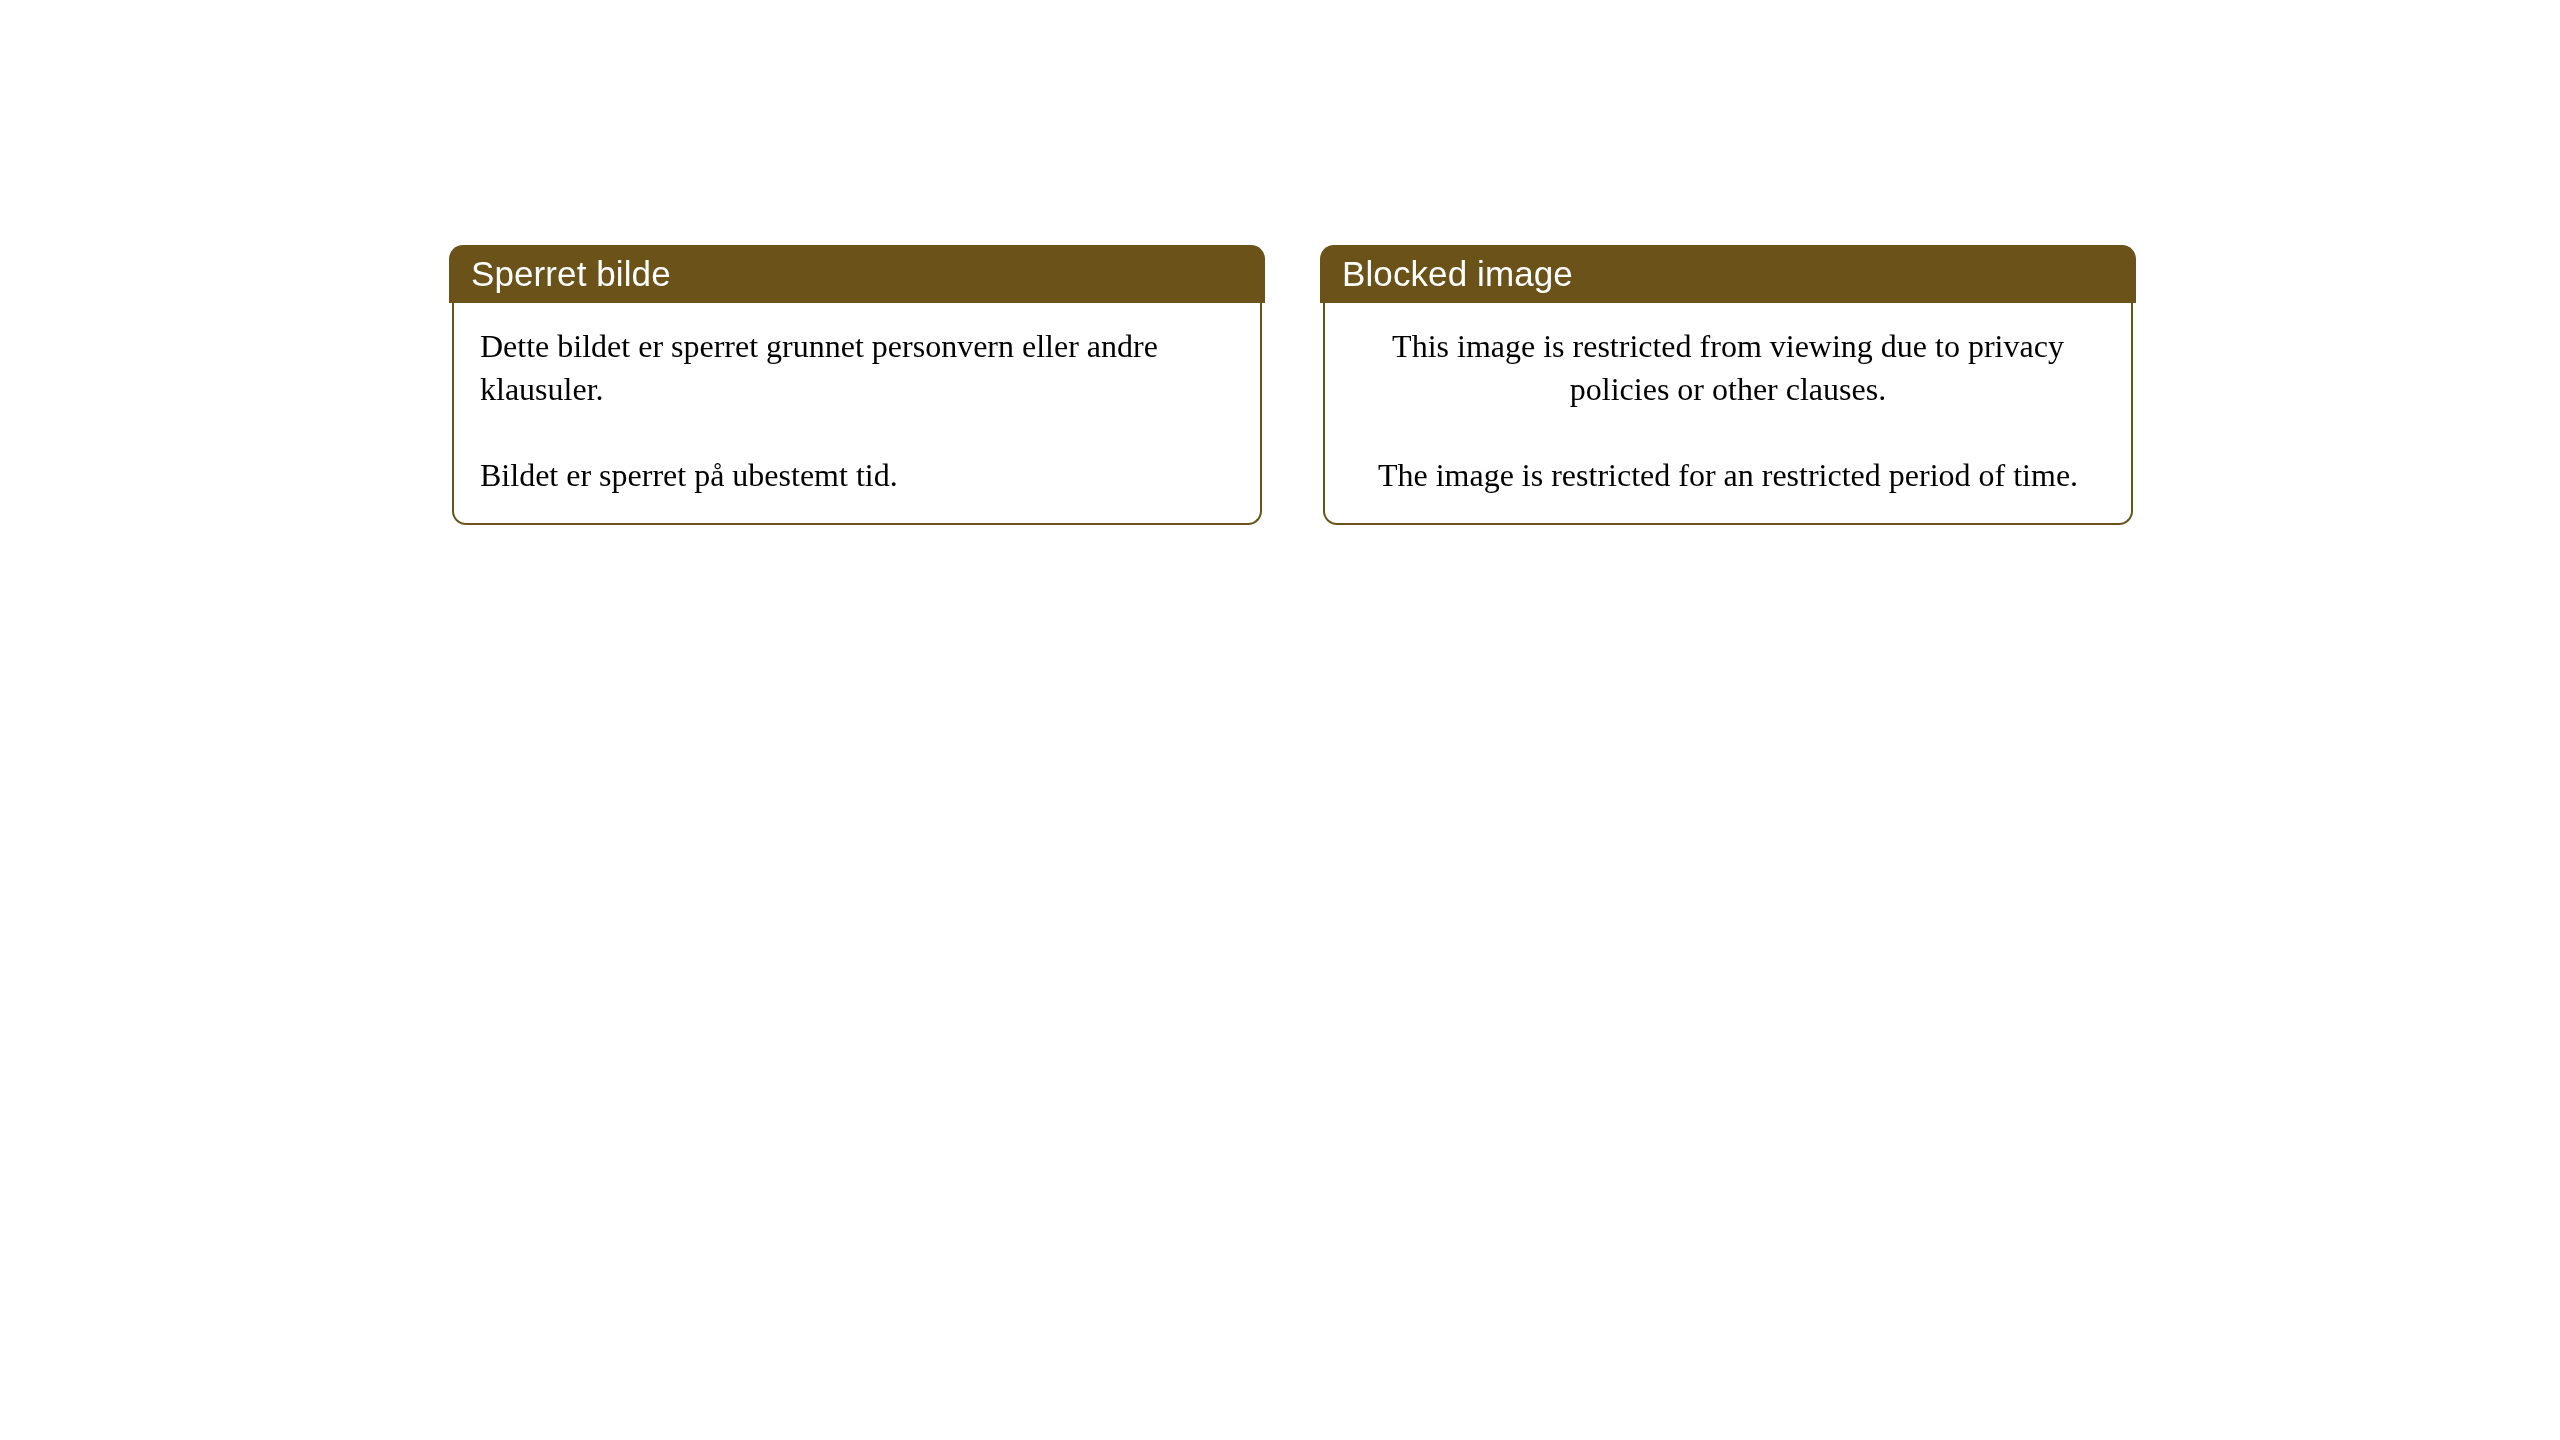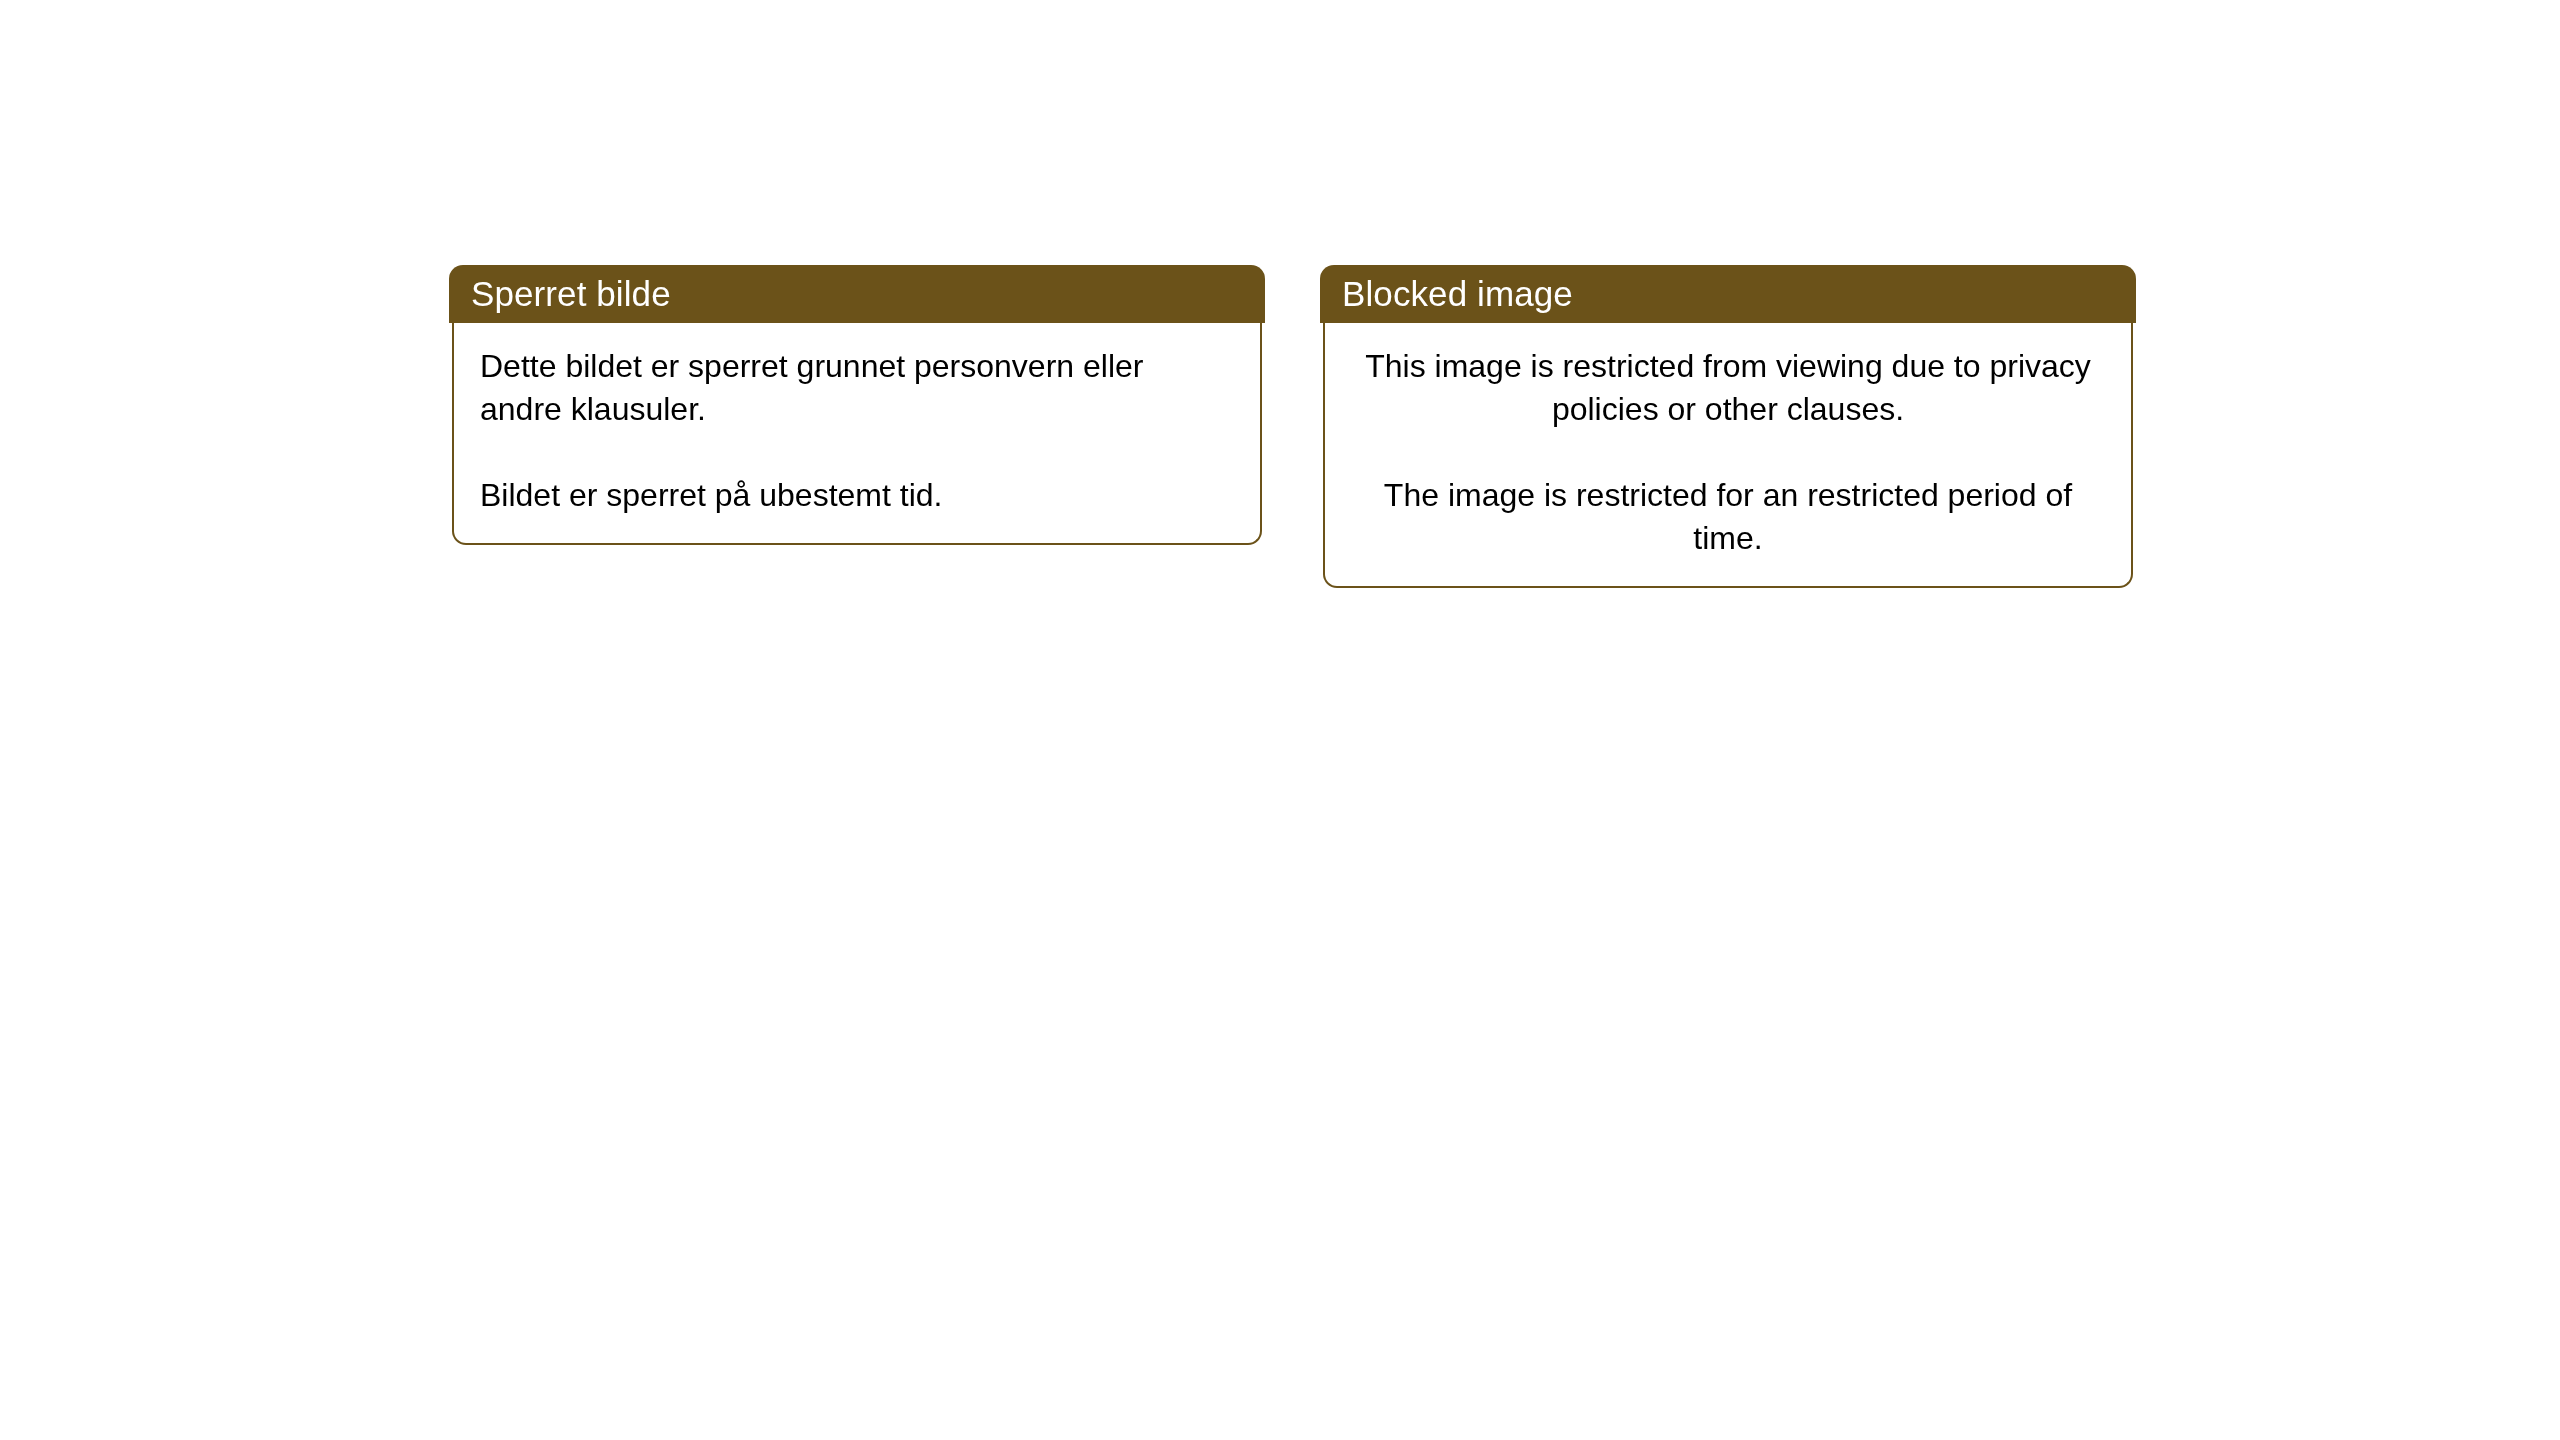--- a/index.html
+++ b/index.html
@@ -33,21 +33,20 @@
     box-sizing: border-box;
     width: 816px;
     height: 58px;
     background: #6B5219;
     border-top-left-radius: 14px;
     border-top-right-radius: 14px;
     padding: 0 22px;
     display: flex;
     align-items: center;
     z-index: 2;
-    margin-top: 20px;
   }
 
   .card-title {
     color: #ffffff;
     font-size: 35px;
     line-height: 38px;
     font-weight: 400;
     letter-spacing: 0.1px;
     white-space: nowrap;
   }
@@ -68,20 +67,21 @@
     z-index: 1;
   }
 
   .card-paragraph {
     color: #000000;
     font-size: 32px;
     line-height: 43px;
     font-weight: 400;
     margin: 0;
     max-width: 760px;
+    font-family: Liberation Serif, serif;
   }
 
   .card-paragraph + .card-paragraph {
     margin-top: 43px;
   }
 </style>
 </head>
 <body>
 
 <div id="stage">

